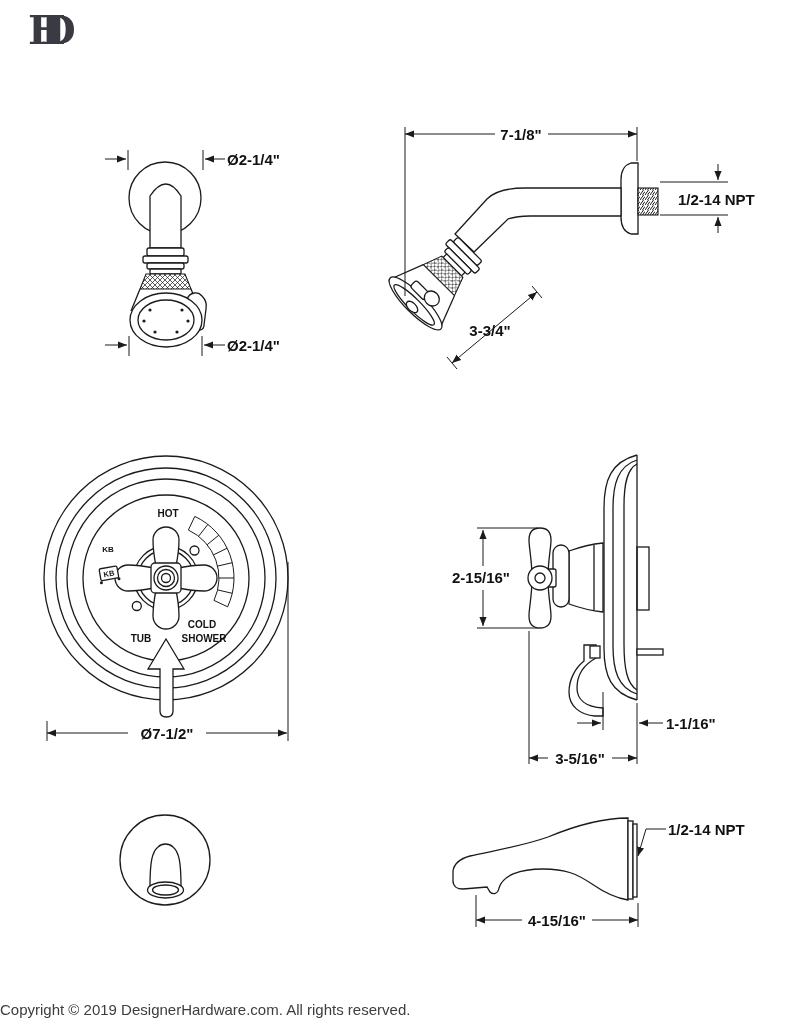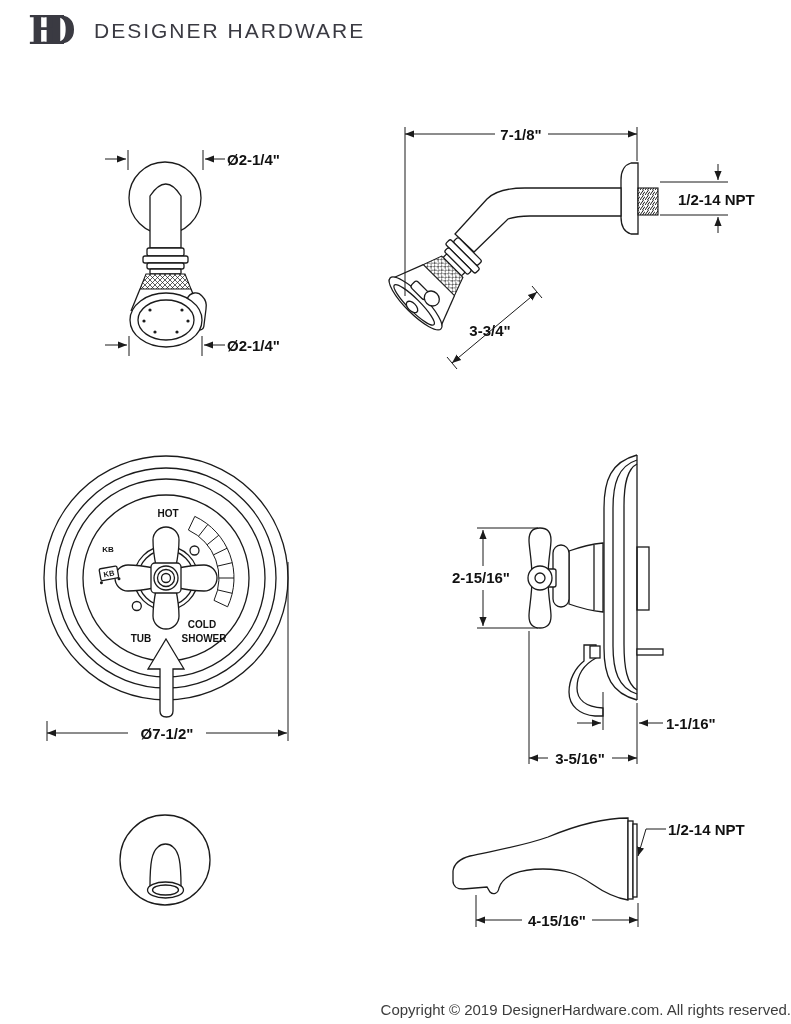--- a/index.html
+++ b/index.html
@@ -4,40 +4,39 @@
 <style>
   html,body{margin:0;padding:0;background:#fff;width:791px;height:1024px;overflow:hidden;}
   body{position:relative;font-family:"Liberation Sans",sans-serif;}
   .header{position:absolute;left:28px;top:6px;display:flex;align-items:center;gap:12px;}
   .monogram{position:relative;width:54px;height:50px;}
   .mg{position:absolute;font-family:"DejaVu Serif",serif;font-weight:700;font-size:40px;line-height:48px;color:#3a3a42;}
   .mg-d{left:13px;top:0;}
   .mg-h{left:0px;top:0;}
   .brand{font-size:21px;letter-spacing:2px;color:#3a3a42;font-weight:400;}
   .drawing{position:absolute;left:0;top:0;}
-  .footer{position:absolute;left:0;top:1001px;width:791px;text-align:right;font-size:15px;color:#3d3d3d;}
+  .footer{position:absolute;left:0;top:1001px;width:791px;text-align:left;font-size:15px;color:#3d3d3d;}
   
   .s{stroke:#1b1b1b;stroke-width:1.3;fill:none;}
   .sw{stroke:#1b1b1b;stroke-width:1.3;fill:#fff;}
   .kn{stroke:#1b1b1b;stroke-width:1.1;fill:url(#knurl);}
   .th{stroke:#1b1b1b;stroke-width:1.1;fill:url(#thread);}
   .d{stroke:#1b1b1b;stroke-width:1;fill:none;}
   .dimtxt{font-family:"Liberation Sans",sans-serif;font-weight:bold;font-size:15px;fill:#111;}
   .lbl{font-family:"Liberation Sans",sans-serif;font-weight:bold;font-size:10px;fill:#111;}
   .lbs{font-family:"Liberation Sans",sans-serif;font-weight:bold;font-size:8px;fill:#111;}
 </style>
 </head>
 <body>
 
 <div class="header">
   <div class="monogram">
     <span class="mg mg-d">D</span>
     <span class="mg mg-h">H</span>
   </div>
-  <div class="brand">DESIGNER HARDWARE</div>
 </div>
 
 <svg class="drawing" width="791" height="1024" viewBox="0 0 791 1024" xmlns="http://www.w3.org/2000/svg">
   <defs>
     <marker id="ah" viewBox="0 0 10 10" refX="10" refY="5" markerWidth="9" markerHeight="9" orient="auto-start-reverse">
       <path d="M0,1 L10,5 L0,9 Z" fill="#1b1b1b"></path>
     </marker>
     <pattern id="knurl" width="5" height="5" patternUnits="userSpaceOnUse">
       <rect width="5" height="5" fill="#fff"></rect>
       <path d="M0,5 L5,0 M0,0 L5,5" stroke="#1b1b1b" stroke-width="0.7"></path>

